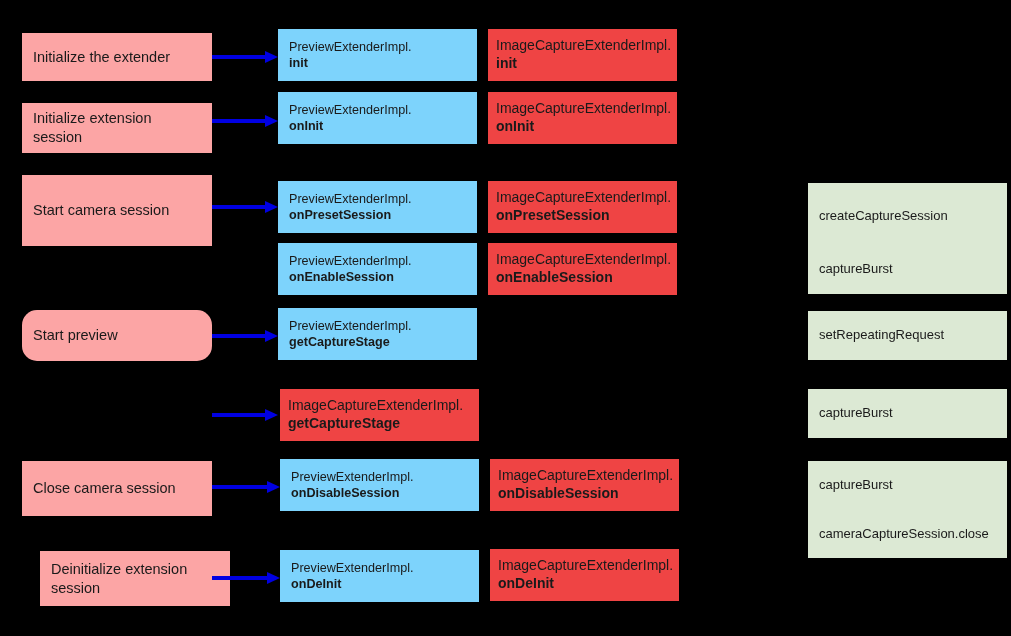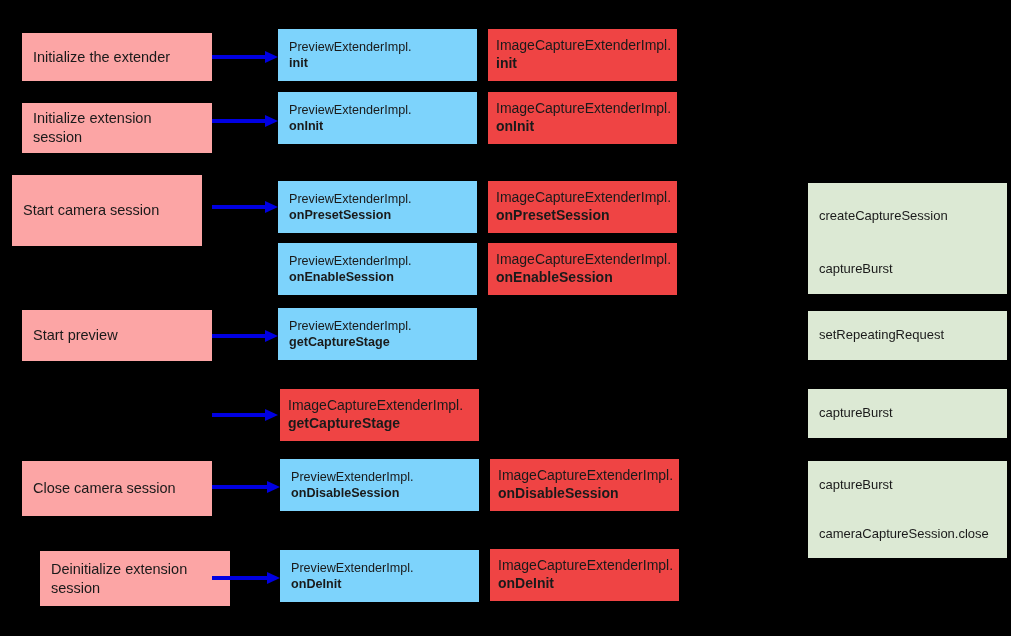--- a/index.html
+++ b/index.html
@@ -114,21 +114,21 @@
   </div>
   <div class="box preview" style="left:278px; top:92px; width:199px; height:52px;">
     <span class="cls-line">PreviewExtenderImpl.</span>
     <span class="mth-line">onInit</span>
   </div>
   <div class="box capture" style="left:488px; top:92px; width:189px; height:52px;">
     <span class="cls-line">ImageCaptureExtenderImpl.</span>
     <span class="mth-line">onInit</span>
   </div>
 
-  <div class="box step" style="left:12px; top:175px; width:190px; height:71px;">
+  <div class="box step" style="left:22px; top:175px; width:190px; height:71px;">
     <span class="step-line">Start camera session</span>
   </div>
   <div class="arrow" style="left:212px; top:207px; width:66px;">
     <span class="shaft" style="width:53px;"></span>
     <span class="head" style="left:53px;"></span>
   </div>
   <div class="box preview" style="left:278px; top:181px; width:199px; height:52px;">
     <span class="cls-line">PreviewExtenderImpl.</span>
     <span class="mth-line">onPresetSession</span>
   </div>
@@ -145,21 +145,21 @@
     <span class="mth-line">onEnableSession</span>
   </div>
   <div class="box capture" style="left:488px; top:243px; width:189px; height:52px;">
     <span class="cls-line">ImageCaptureExtenderImpl.</span>
     <span class="mth-line">onEnableSession</span>
   </div>
   <div class="box api" style="left:808px; top:245px; width:199px; height:49px;">
     <span class="step-line">captureBurst</span>
   </div>
 
-  <div class="box step" style="left:22px; top:310px; width:190px; height:51px;">
+  <div class="box step" style="left:22px; top:310px; width:190px; height:51px;border-radius:15px;">
     <span class="step-line">Start preview</span>
   </div>
   <div class="arrow" style="left:212px; top:336px; width:66px;">
     <span class="shaft" style="width:53px;"></span>
     <span class="head" style="left:53px;"></span>
   </div>
   <div class="box preview" style="left:278px; top:308px; width:199px; height:52px;">
     <span class="cls-line">PreviewExtenderImpl.</span>
     <span class="mth-line">getCaptureStage</span>
   </div>

